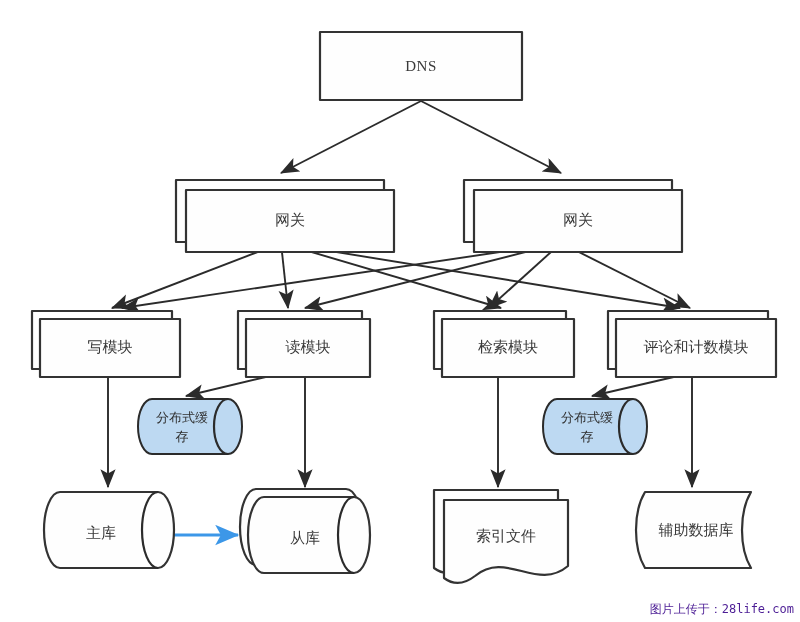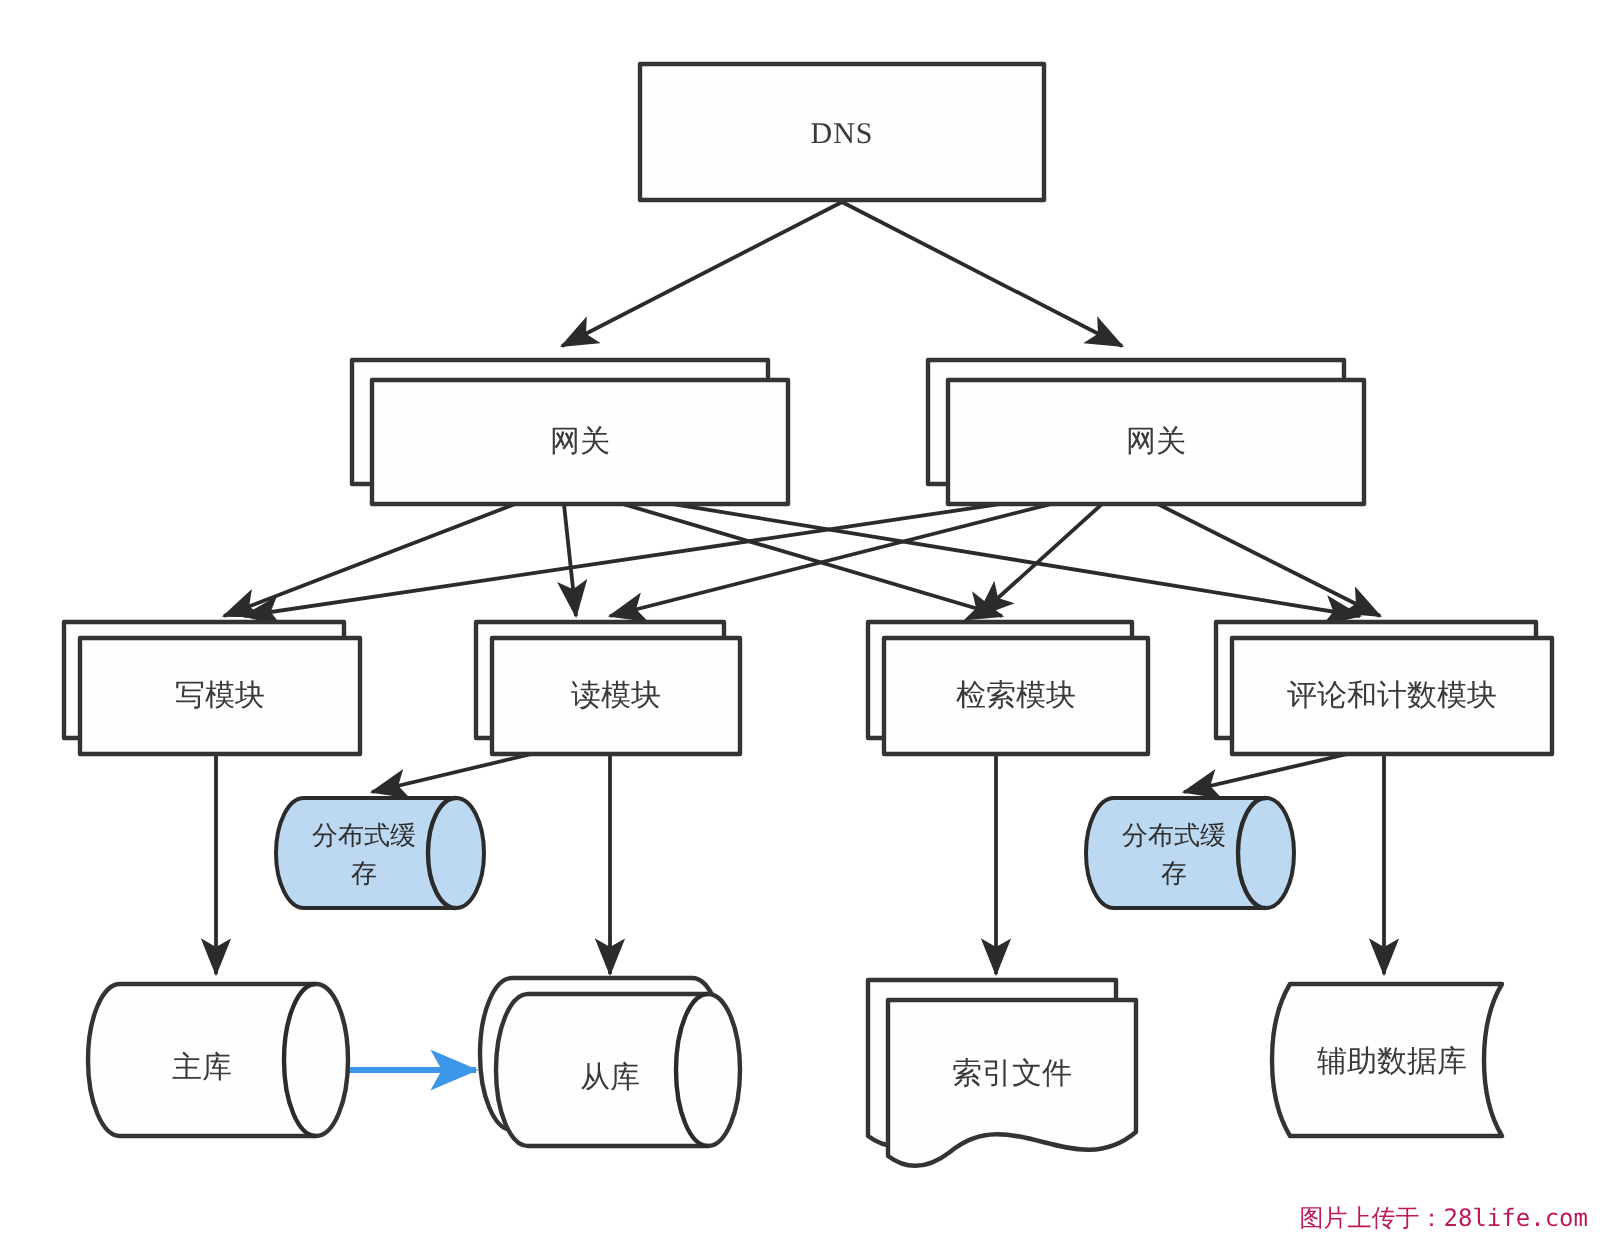--- a/index.html
+++ b/index.html
@@ -79,21 +79,21 @@
     stroke: #3c97e8;
     stroke-width: 3.0;
     fill: none;
   }
   .watermark {
     position: absolute;
     right: 6px;
     bottom: 4px;
     font-family: "DejaVu Sans Mono", "Liberation Mono", monospace;
     font-size: 12px;
-    color: #be185d;
+    color: #4c1d95;
     white-space: nowrap;
   }
 </style>
 </head>
 <body>
 
 <div id="diagram-root">
 
   <svg class="diagram-canvas" viewBox="0 0 800 622">
     <defs>

